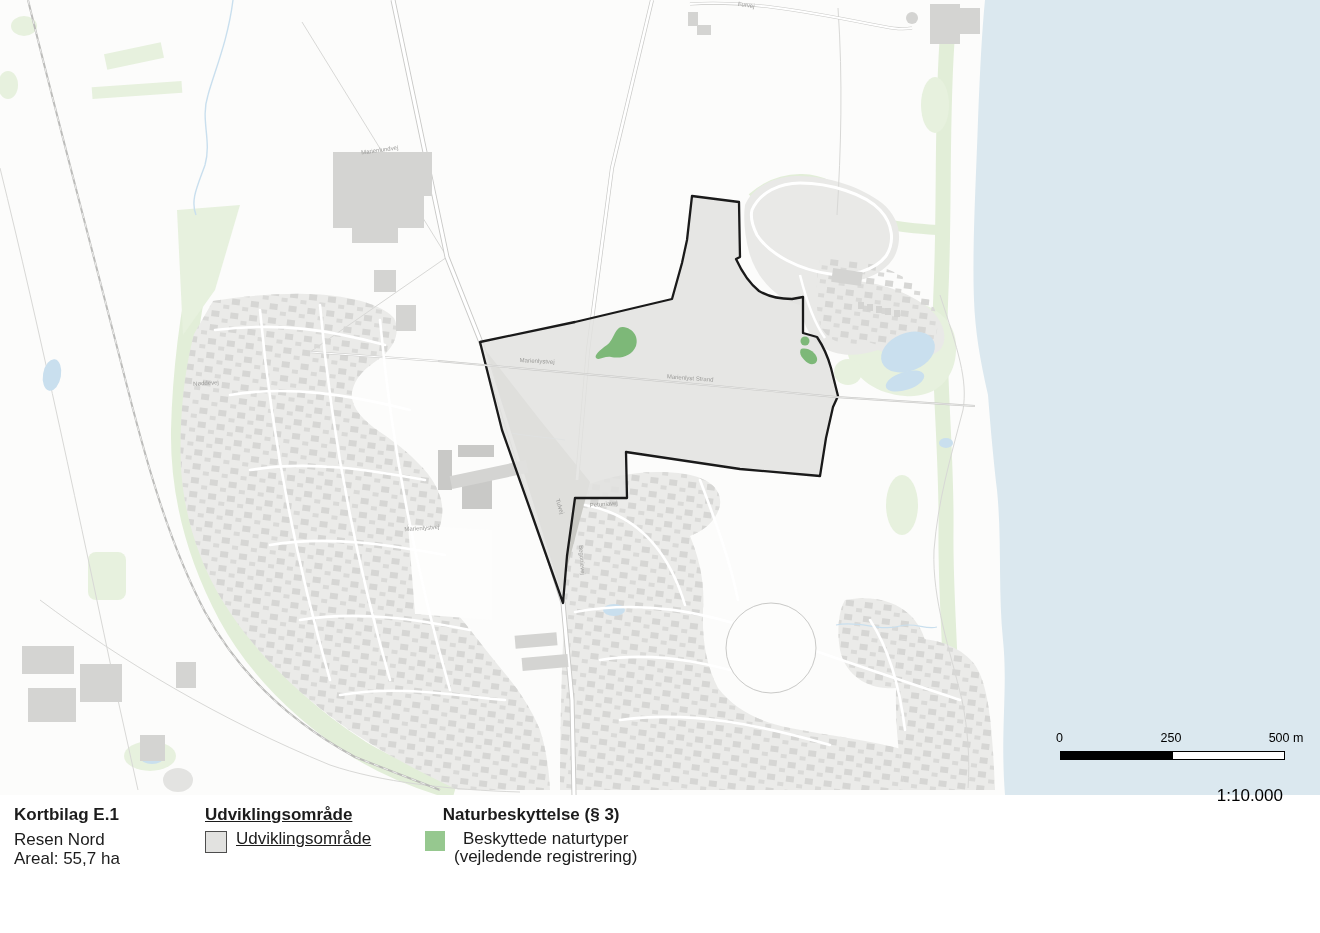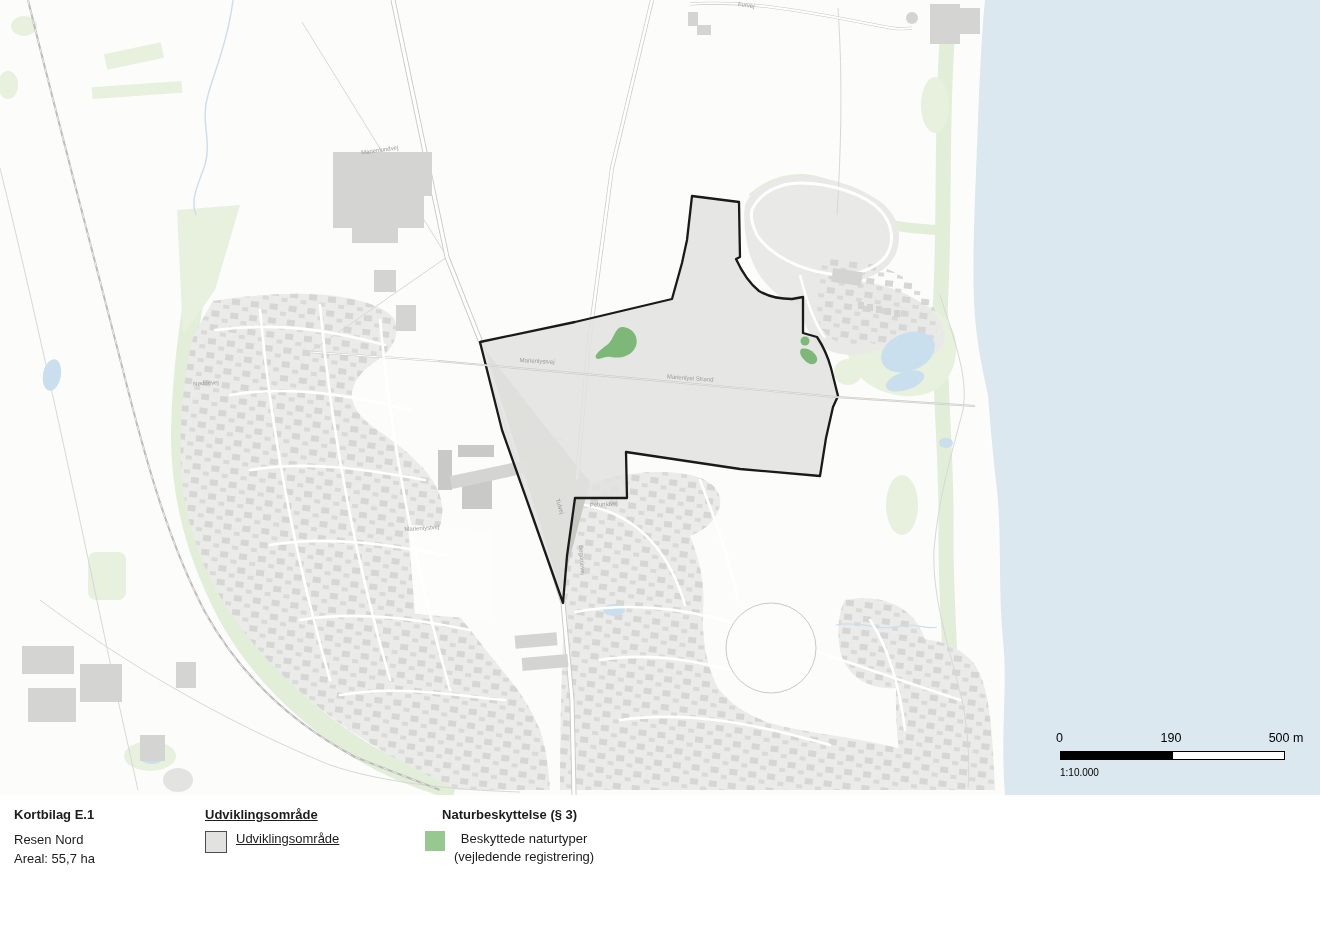--- a/index.html
+++ b/index.html
@@ -35,24 +35,24 @@
   #scalebar{position:absolute;left:1050px;top:731px;width:260px;color:#000;}
   #scalebar .ticks{position:relative;height:17px;font-size:12.5px;}
   #scalebar .ticks span{position:absolute;top:0;}
   #sb-t0{left:6px;}
   #sb-t250{left:121px;transform:translateX(-50%);}
   #sb-t500{left:236px;transform:translateX(-50%);white-space:nowrap;}
   #sb-bar{margin-left:10px;margin-top:3px;width:223px;height:7px;border:1.2px solid #000;
           display:flex;background:#fff;}
   #sb-bar .half1{width:50%;background:#000;}
   #sb-bar .half2{width:50%;background:#fff;}
-  #sb-ratio{margin-left:10px;width:223px;text-align:left;font-size:10px;margin-top:7px;}
+  #sb-ratio{margin-left:10px;width:223px;text-align:right;font-size:17px;margin-top:26px;}
 
   
-  .leg-col{position:absolute;top:805px;color:#1c1c1c;font-size:13px;line-height:19.5px;}
+  .leg-col{position:absolute;top:805px;color:#1c1c1c;font-size:17px;line-height:19.5px;}
   #leg-col1{left:14px;}
   #leg-col2{left:205px;text-decoration:underline;}
   #leg-col3{left:425px;text-align:center;}
   .leg-head{font-weight:bold;margin-bottom:5px;white-space:nowrap;}
   .leg-item{display:flex;gap:9px;align-items:flex-start;}
   .swatch{width:20px;height:20px;flex:0 0 auto;margin-top:1px;}
   .swatch-dev{background:var(--development-fill);border:1.6px solid #4d4d4d;}
   .swatch-nat{background:var(--nature-legend);}
   .leg-label{line-height:18.5px;}
 </style>
@@ -251,21 +251,21 @@
         <text x="206" y="385" transform="rotate(-4 206 385)" class="street-label">Nøddevej</text>
         <text x="604" y="506" transform="rotate(-5 604 506)" class="street-label">Petuniavej</text>
         <text x="558" y="507" transform="rotate(72 558 507)" class="street-label">Tulvej</text>
         <text x="580" y="560" transform="rotate(86 580 560)" class="street-label">Begonievej</text>
       </g>
 </svg>
 
 <div id="scalebar">
   <div class="ticks">
     <span id="sb-t0">0</span>
-    <span id="sb-t250">190</span>
+    <span id="sb-t250">250</span>
     <span id="sb-t500">500 m</span>
   </div>
   <div id="sb-bar">
     <div class="half1"></div>
     <div class="half2"></div>
   </div>
   <div id="sb-ratio">1:10.000</div>
 </div>
 
 <div class="leg-col" id="leg-col1">

